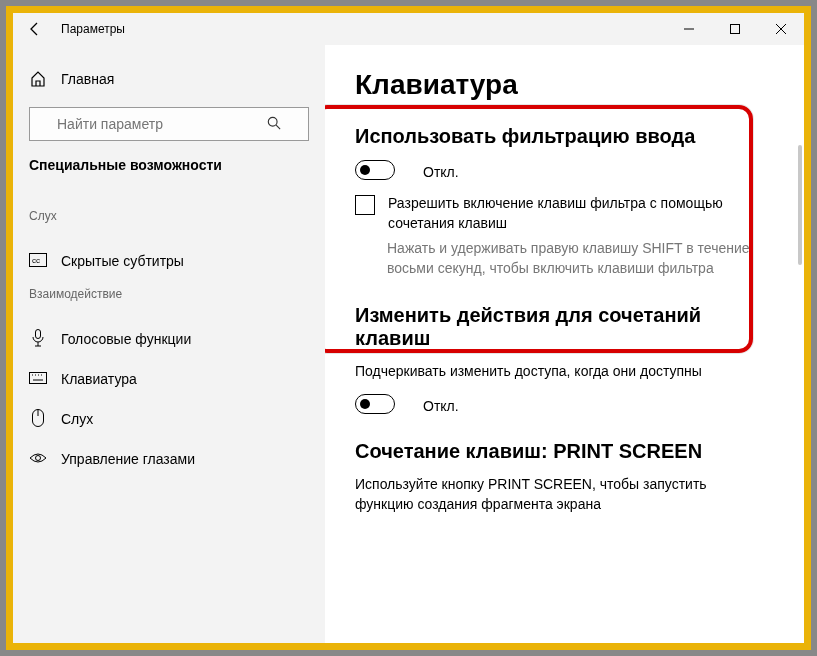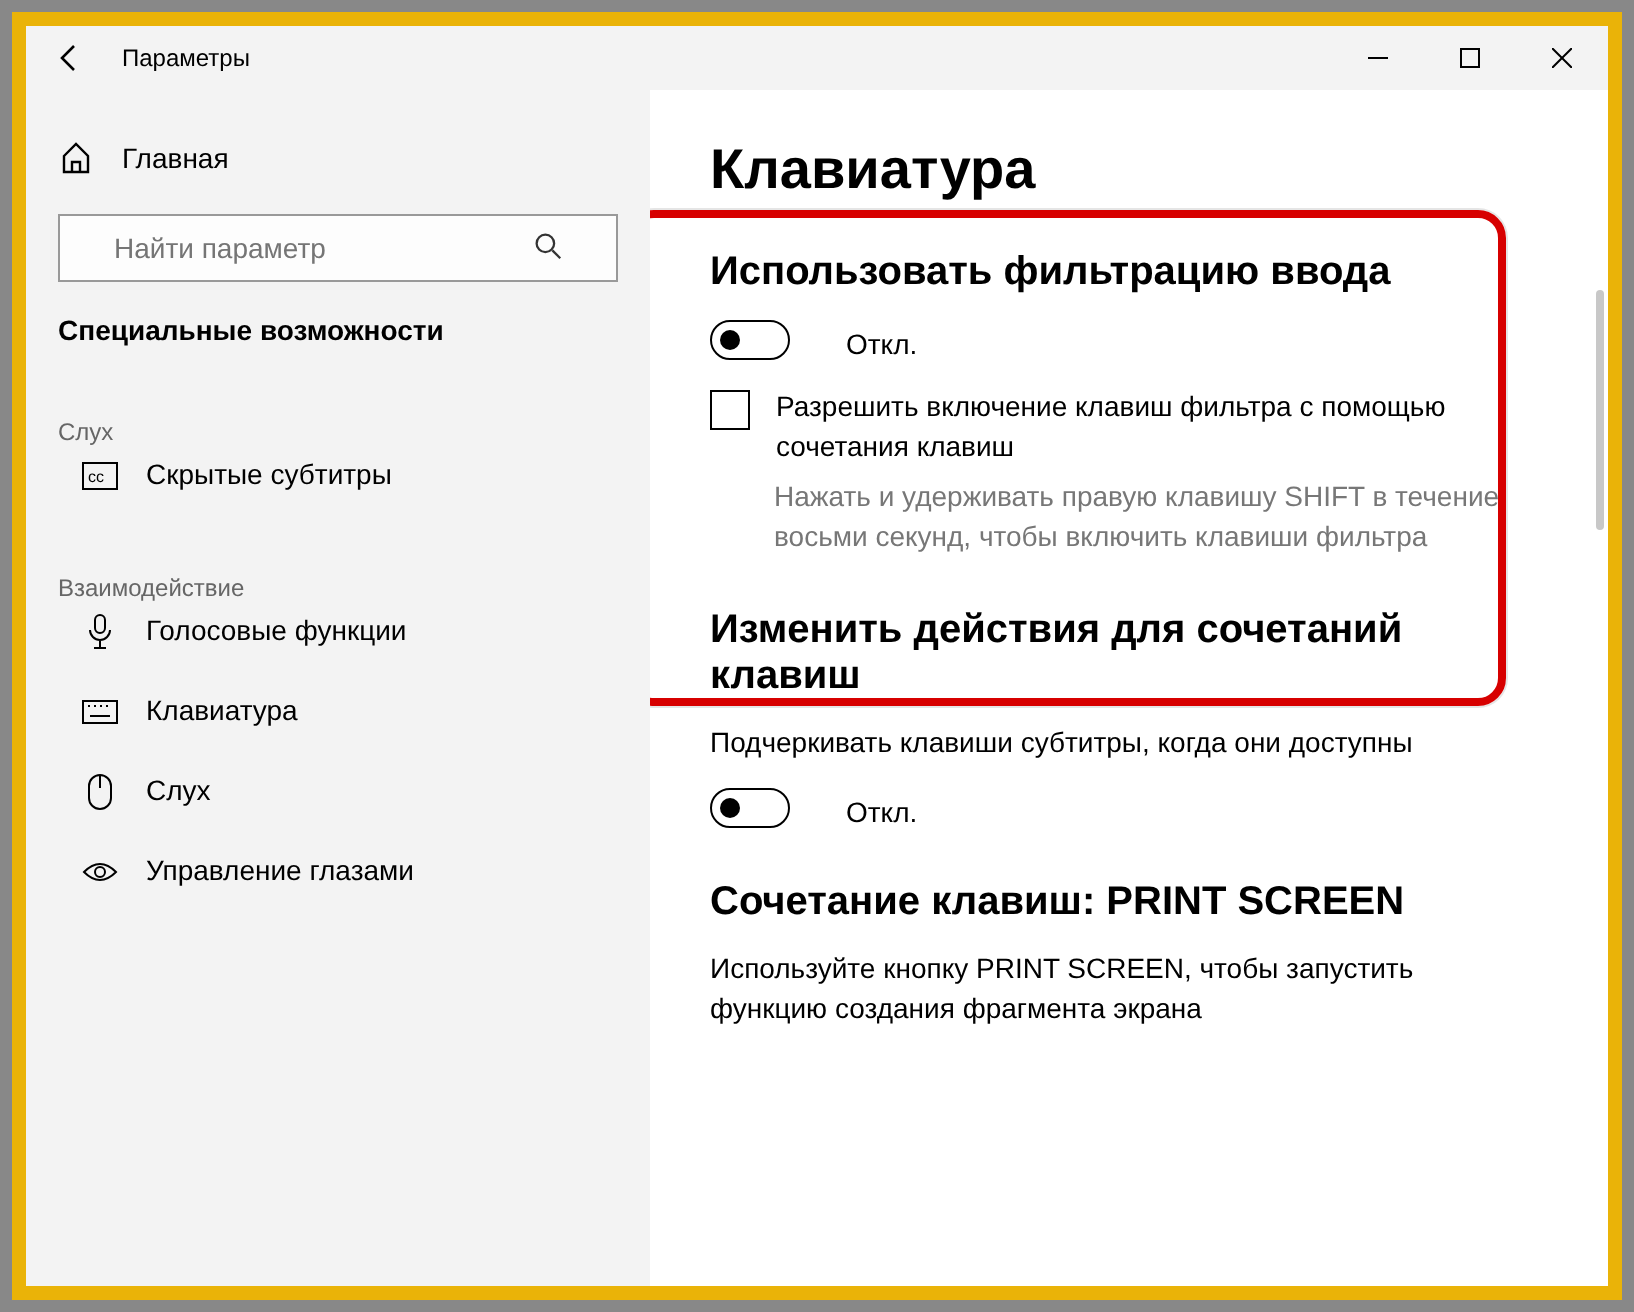--- a/index.html
+++ b/index.html
@@ -13,21 +13,21 @@
 .win-btn svg { width: 10px; height: 10px; }
 .body-area { flex: 1; display: flex; overflow: hidden; }
 .sidebar { width: 312px; background: #f3f3f3; padding: 14px 0 0 0; overflow-y: auto; }
 .home-row { display: flex; align-items: center; height: 40px; padding-left: 16px; gap: 14px; font-size: 14px; }
 .home-row .ico { width: 18px; display: flex; align-items: center; justify-content: center; }
 .searchbox { margin: 8px 16px 14px 16px; height: 34px; border: 1px solid #999; background: #fdfdfd; display: flex; align-items: center; padding: 0 27px; }
 .searchbox input { border: none; outline: none; flex: 1; font-size: 14px; background: transparent; color: #666; }
 .searchbox .sico { color: #333; font-size: 14px; }
 .cat-title { padding: 2px 16px 18px 16px; font-size: 14px; font-weight: 600; }
 .group-label { padding: 18px 16px 6px 16px; font-size: 12px; color: #666; }
-.nav-item { display: flex; align-items: flex-start; height: 40px; padding-left: 28px; gap: 14px; font-size: 14px; color: #000; }
+.nav-item { display: flex; align-items: flex-end; height: 40px; padding-left: 16px; gap: 14px; font-size: 14px; color: #000; }
 .nav-item .ico { width: 18px; height: 18px; display: flex; align-items: center; justify-content: center; font-size: 15px; color: #000; }
 .content { flex: 1; padding: 24px 30px 0 30px; overflow-y: auto; position: relative; }
 .page-title { font-size: 28px; font-weight: 600; margin-bottom: 24px; }
 .section { margin-bottom: 26px; }
 .sec-title { font-size: 20px; font-weight: 700; margin-bottom: 12px; }
 .sec-desc { font-size: 14px; color: #000; margin-bottom: 12px; line-height: 1.4; max-width: 380px; }
 .toggle-row { display: flex; align-items: flex-end; gap: 28px; margin-bottom: 14px; }
 .toggle { width: 40px; height: 20px; border: 1.5px solid #000; border-radius: 10px; position: relative; background: #fff; }
 .toggle .knob { width: 10px; height: 10px; border-radius: 50%; background: #000; position: absolute; left: 4px; top: 50%; transform: translateY(-50%); }
 .toggle-label { font-size: 14px; }
@@ -156,21 +156,21 @@
         </div>
         <div class="check-row">
           <div class="checkbox"></div>
           <span class="check-label">Разрешить включение клавиш фильтра с помощью сочетания клавиш</span>
         </div>
         <p class="hint">Нажать и удерживать правую клавишу SHIFT в течение восьми секунд, чтобы включить клавиши фильтра</p>
       </div>
 
       <div class="section">
         <h2 class="sec-title">Изменить действия для сочетаний клавиш</h2>
-        <p class="sec-desc">Подчеркивать клавиши субтитры, когда они доступны</p>
+        <p class="sec-desc">Подчеркивать изменить доступа, когда они доступны</p>
         <div class="toggle-row">
           <div class="toggle">
               <div class="knob"></div>
             </div>
           <span class="toggle-label">Откл.</span>
         </div>
       </div>
 
       <div class="section">
         <h2 class="sec-title">Сочетание клавиш: PRINT SCREEN</h2>

